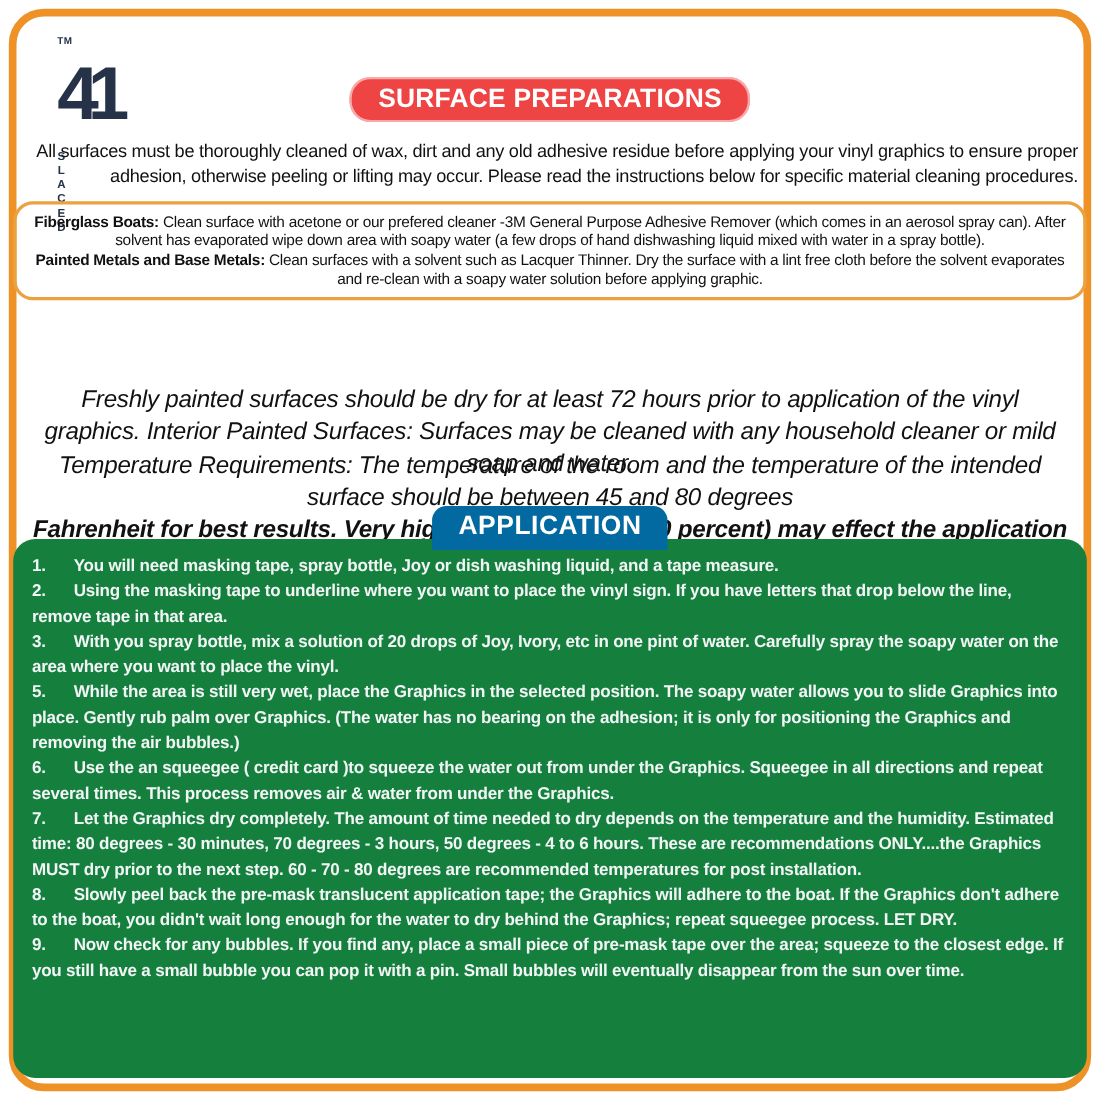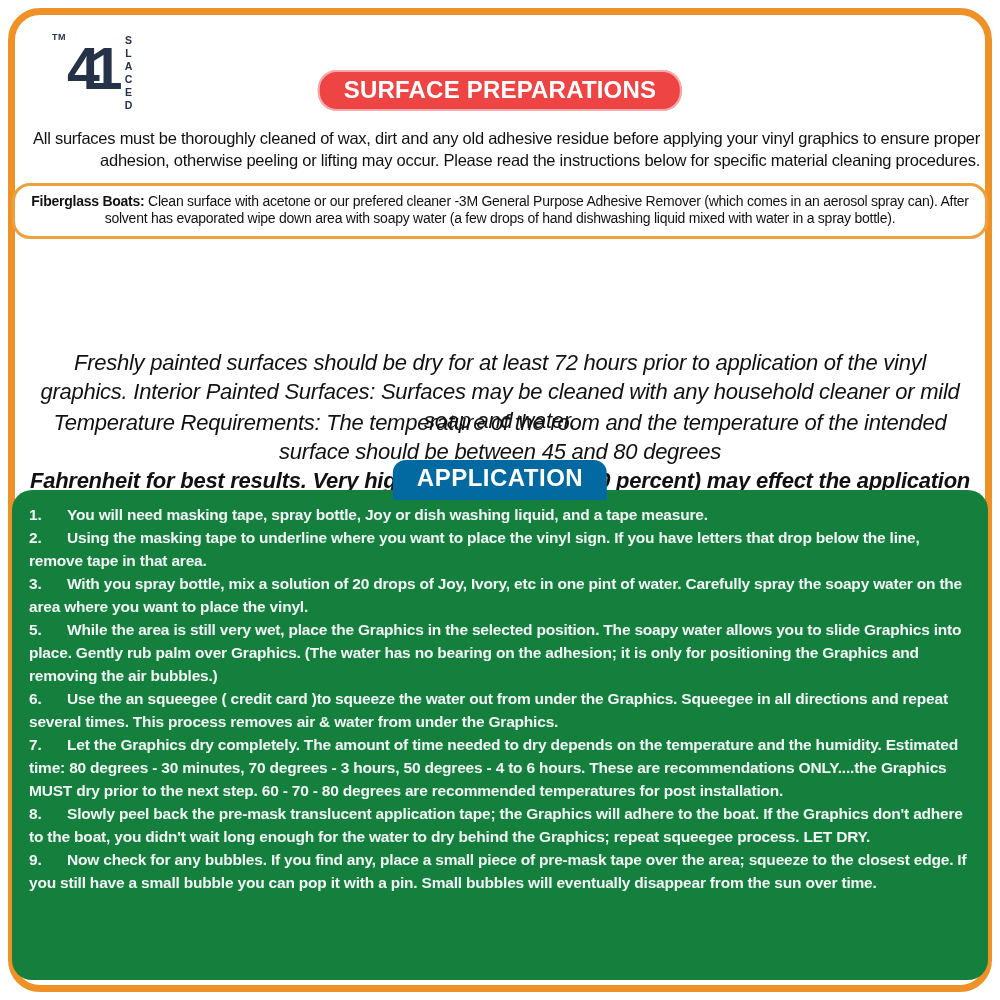--- a/index.html
+++ b/index.html
@@ -13,27 +13,28 @@
     position:absolute;inset:8px;
     border:7px solid #EE9227;
     border-radius:32px;
     pointer-events:none;
   }
   
   .logo{
     position:absolute;left:52px;top:26px;height:96px;
     display:flex;align-items:flex-start;
     color:#263247;
+    flex-direction:column;
   }
   .logo .tm{
     font-size:9px;font-weight:bold;letter-spacing:0.5px;
     margin-top:6px;margin-right:1px;
   }
   .logo .num{
-    font-size:59px;font-weight:bold;line-height:86px;
+    font-size:68px;font-weight:bold;line-height:86px;
     letter-spacing:-10px;padding-right:12px;
     font-stretch:condensed;
   }
   .logo .vert{
     display:flex;flex-direction:column;align-items:center;
     margin-top:8px;
   }
   .logo .vert span{
     font-size:10.5px;font-weight:bold;line-height:13px;
   }
@@ -110,20 +111,21 @@
       <span>D</span>
     </span>
 </div>
 
 <div class="pill">SURFACE PREPARATIONS</div>
 
 <p class="intro">All surfaces must be thoroughly cleaned of wax, dirt and any old adhesive residue before applying your vinyl graphics to ensure proper adhesion, otherwise peeling or lifting may occur. Please read the instructions below for specific material cleaning procedures.</p>
 
 <div class="materials-box">
     <p><b>Fiberglass Boats: </b>Clean surface with acetone or our prefered cleaner -3M General Purpose Adhesive Remover (which comes in an aerosol spray can). After solvent has evaporated wipe down area with soapy water (a few drops of hand dishwashing liquid mixed with water in a spray bottle).</p>
+    <p><b>Painted Metals and Base Metals: </b>Clean surfaces with a solvent such as Lacquer Thinner. Dry the surface with a lint free cloth before the solvent evaporates and re-clean with a soapy water solution before applying graphic.</p>
   </div>
 
 <p class="note note-painted">Freshly painted surfaces should be dry for at least 72 hours prior to application of the vinyl graphics. Interior Painted Surfaces: Surfaces may be cleaned with any household cleaner or mild soap and water.</p>
 
 <p class="note note-temp">
   <span class="line line1">Temperature Requirements: The temperature of the room and the temperature of the intended surface should be between 45 and 80 degrees</span>
   <span class="line line2">Fahrenheit for best results. Very high humidity (above 90 percent) may effect the application process.</span>
 </p>
 
 <div class="app-tab">APPLICATION</div>

